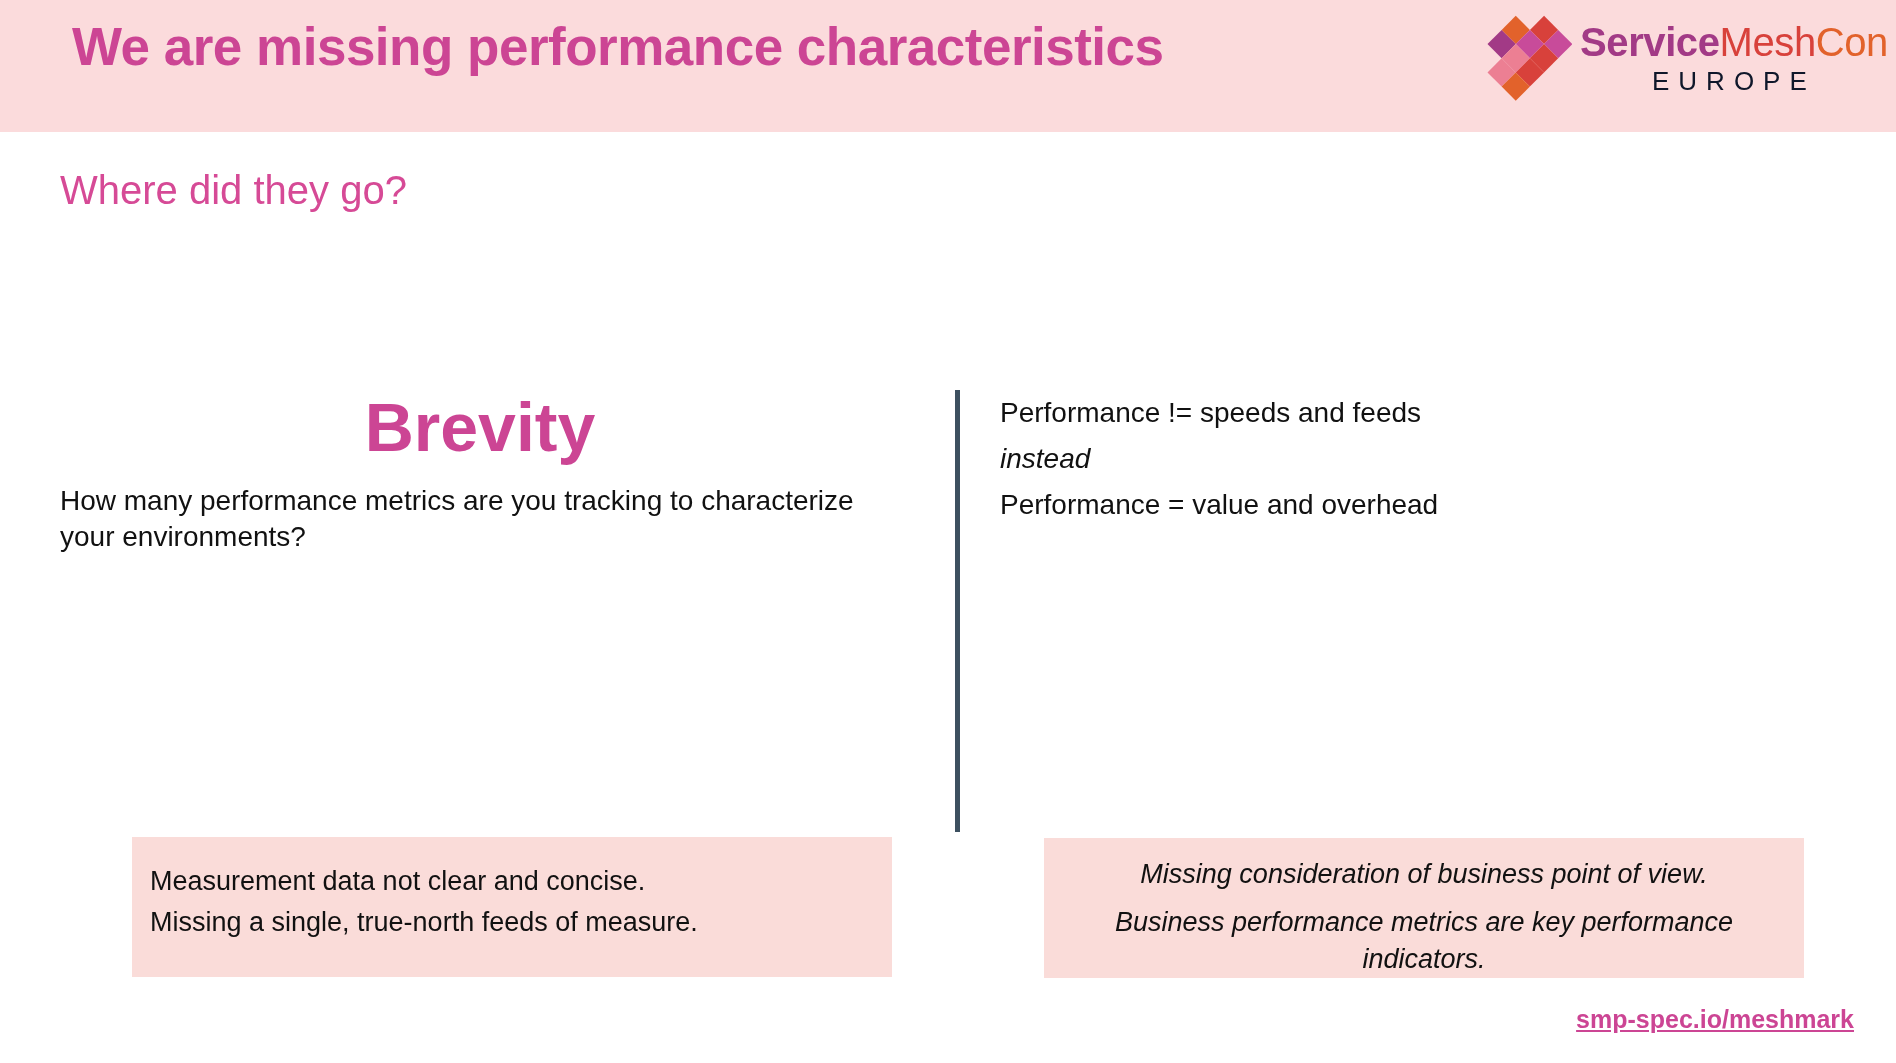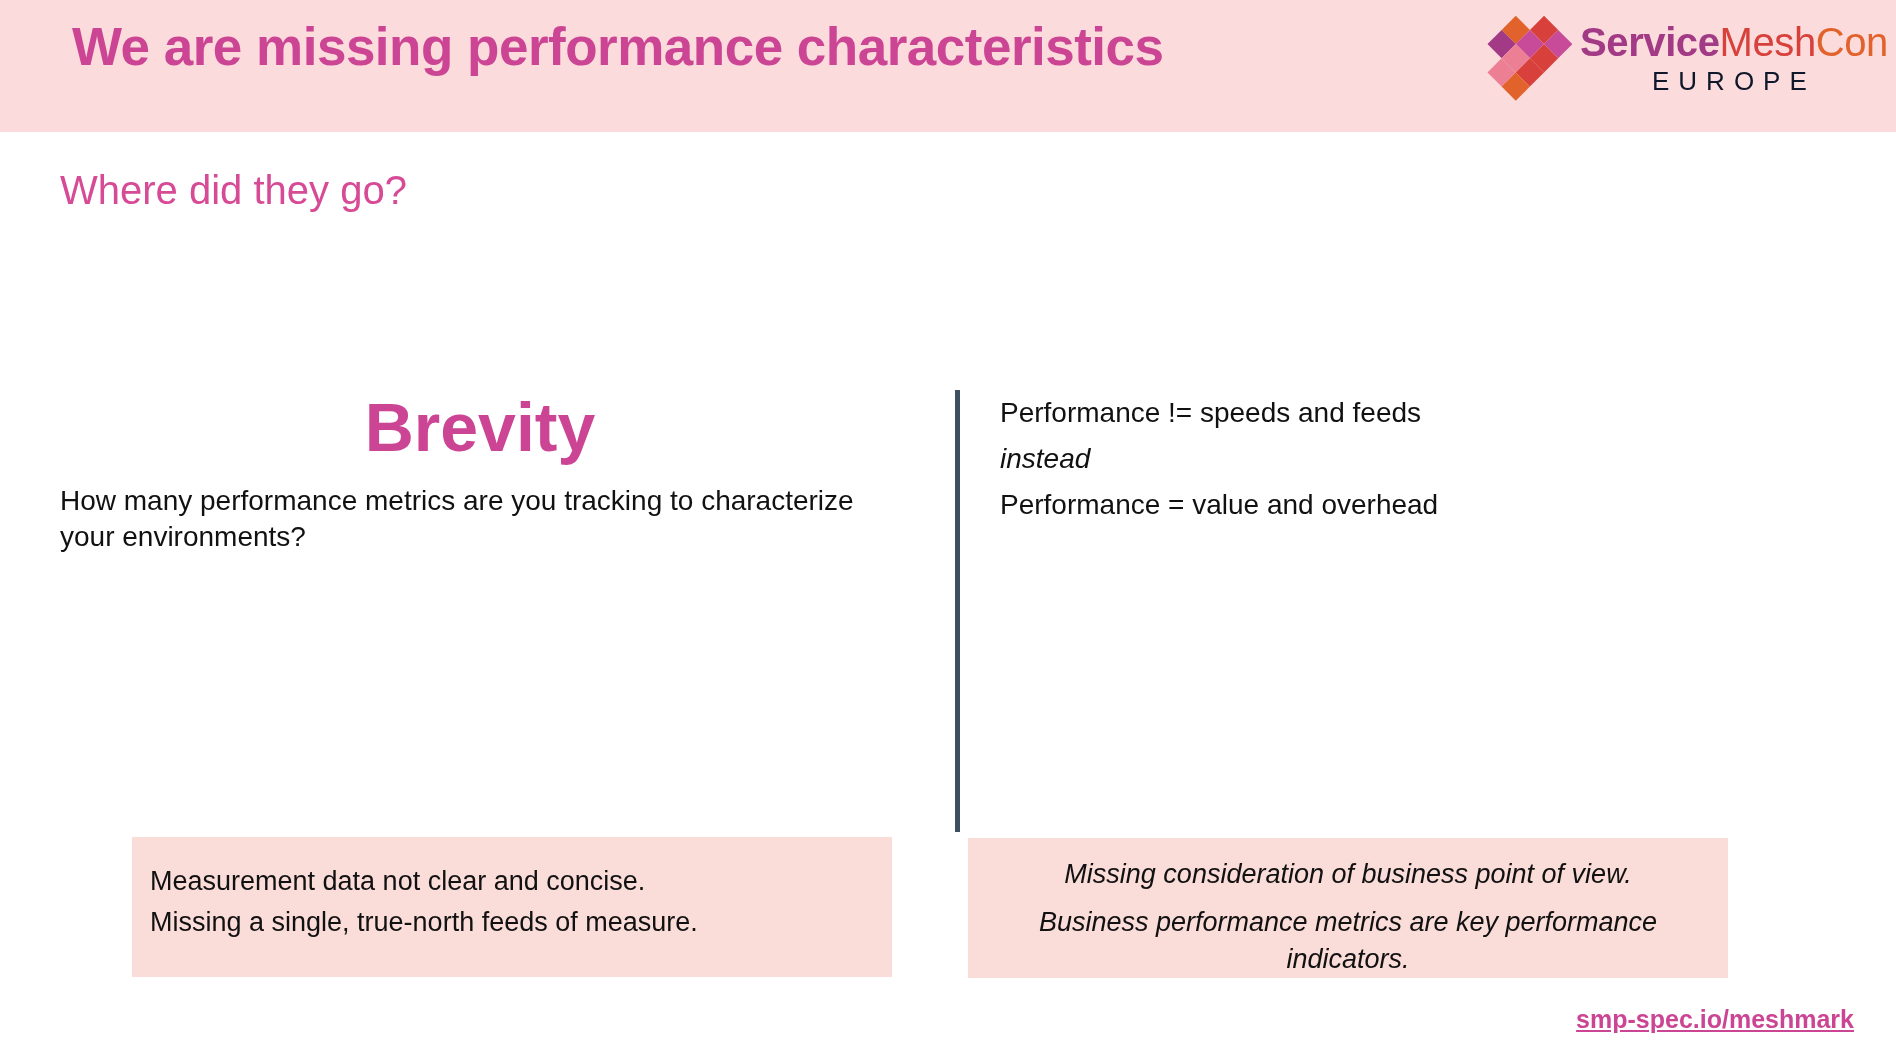--- a/index.html
+++ b/index.html
@@ -137,21 +137,21 @@
     box-sizing: border-box;
   }
   .callout-left {
     left: 132px;
     top: 837px;
     width: 760px;
     height: 140px;
     padding: 24px 18px 16px 18px;
   }
   .callout-right {
-    left: 968px;
+    left: 1044px;
     top: 838px;
     width: 760px;
     height: 140px;
     padding: 18px 24px 0 24px;
   }
   .callout-line {
     font-size: 27px;
     color: #111111;
     line-height: 1.5;
   }

